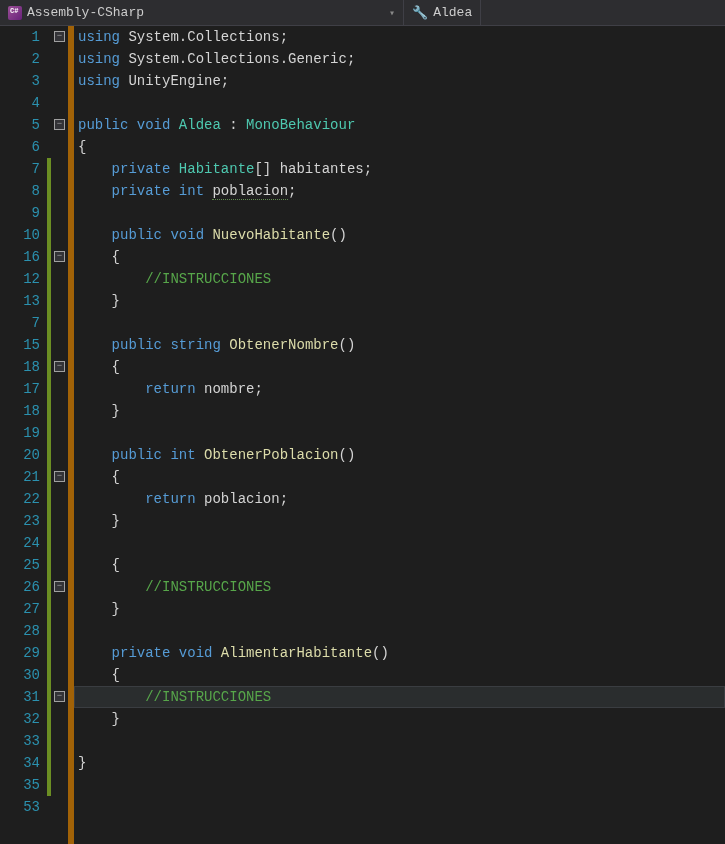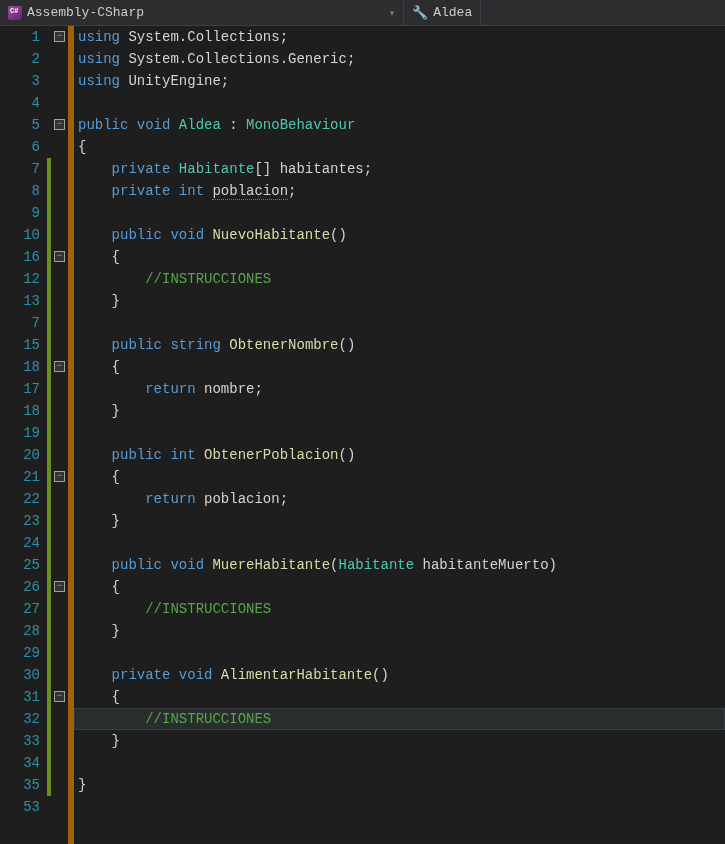--- a/index.html
+++ b/index.html
@@ -294,21 +294,20 @@
       <div class="code-line"><span class="default">    </span><span class="kw">public</span><span class="default"> </span><span class="kw">string</span><span class="default"> </span><span class="ident">ObtenerNombre</span><span class="punct">()</span></div>
       <div class="code-line"><span class="default">    </span><span class="punct">{</span></div>
       <div class="code-line"><span class="default">        </span><span class="kw">return</span><span class="default"> nombre</span><span class="punct">;</span></div>
       <div class="code-line"><span class="default">    </span><span class="punct">}</span></div>
       <div class="code-line"></div>
       <div class="code-line"><span class="default">    </span><span class="kw">public</span><span class="default"> </span><span class="kw">int</span><span class="default"> </span><span class="ident">ObtenerPoblacion</span><span class="punct">()</span></div>
       <div class="code-line"><span class="default">    </span><span class="punct">{</span></div>
       <div class="code-line"><span class="default">        </span><span class="kw">return</span><span class="default"> poblacion</span><span class="punct">;</span></div>
       <div class="code-line"><span class="default">    </span><span class="punct">}</span></div>
       <div class="code-line"></div>
-      <div class="code-line"><span class="default">    </span><span class="kw">public</span><span class="default"> </span><span class="kw">void</span><span class="default"> </span><span class="ident">MuereHabitante</span><span class="punct">(</span><span class="type">Habitante</span><span class="default"> habitanteMuerto</span><span class="punct">)</span></div>
       <div class="code-line"><span class="default">    </span><span class="punct">{</span></div>
       <div class="code-line"><span class="default">        </span><span class="comment">//INSTRUCCIONES</span></div>
       <div class="code-line"><span class="default">    </span><span class="punct">}</span></div>
       <div class="code-line"></div>
       <div class="code-line"><span class="default">    </span><span class="kw">private</span><span class="default"> </span><span class="kw">void</span><span class="default"> </span><span class="ident">AlimentarHabitante</span><span class="punct">()</span></div>
       <div class="code-line"><span class="default">    </span><span class="punct">{</span></div>
       <div class="code-line current"><span class="default">        </span><span class="comment">//INSTRUCCIONES</span></div>
       <div class="code-line"><span class="default">    </span><span class="punct">}</span></div>
       <div class="code-line"></div>
       <div class="code-line"><span class="punct">}</span></div>

